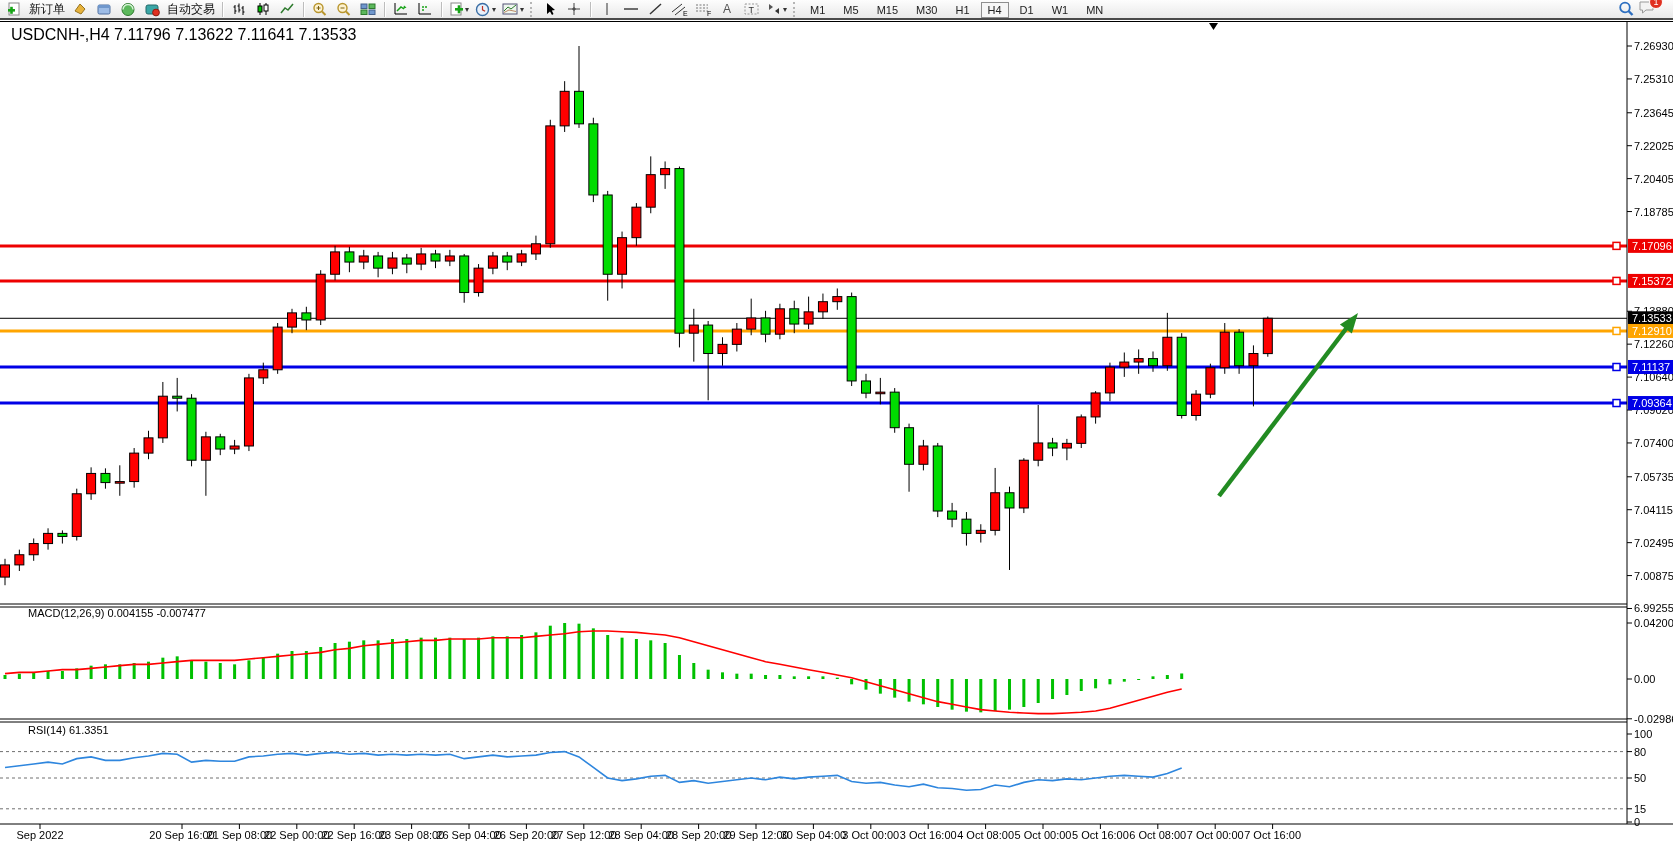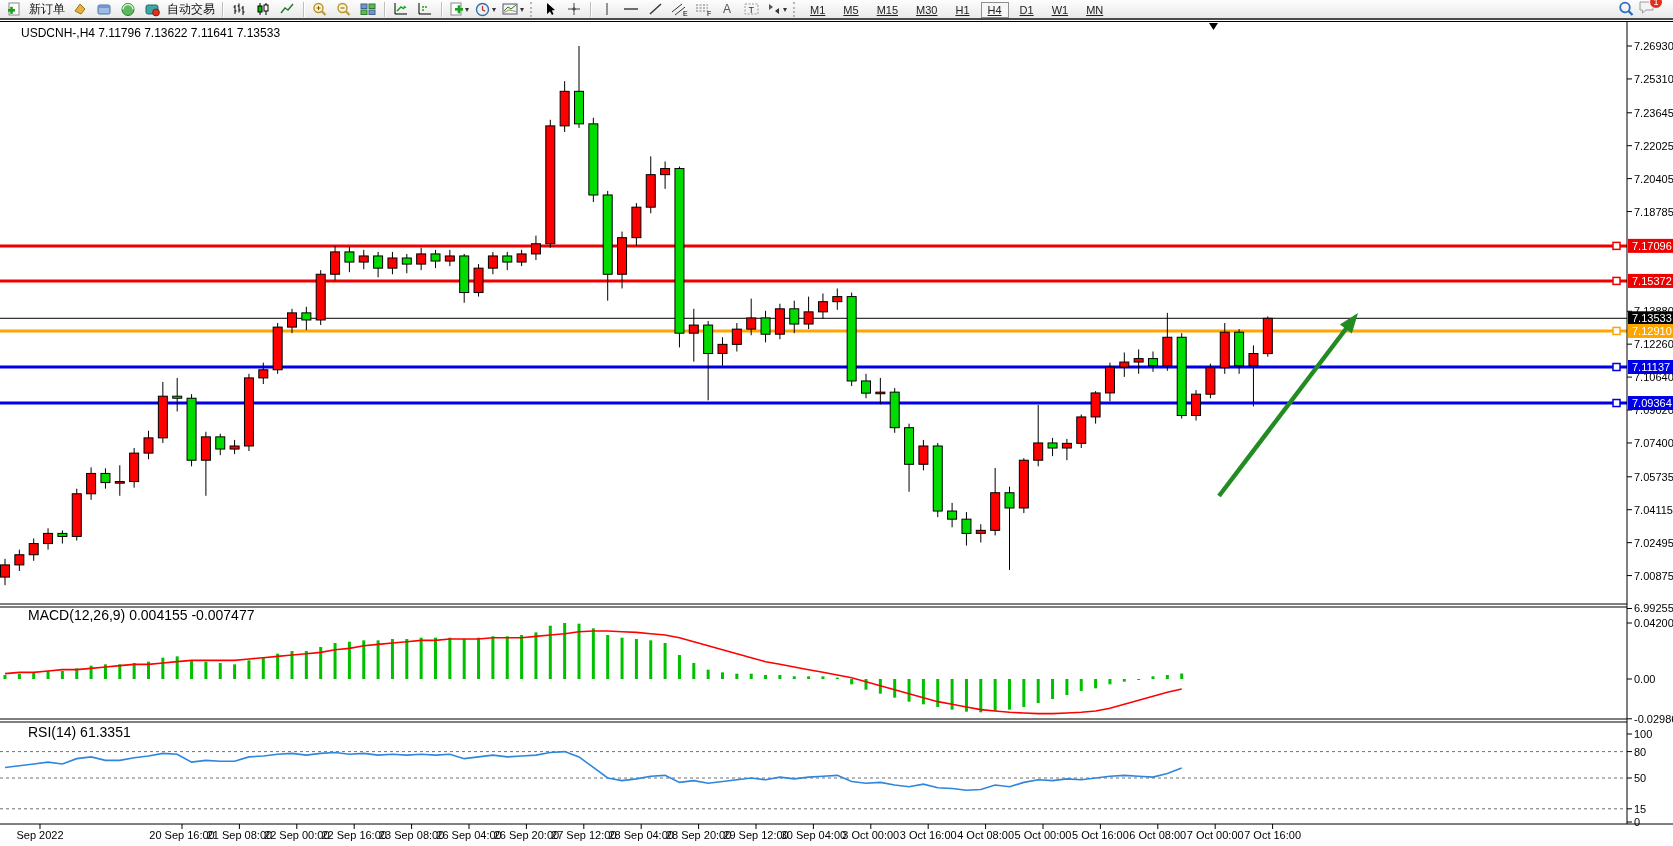--- a/index.html
+++ b/index.html
@@ -8,30 +8,30 @@
   
   .toolbar{position:absolute;top:0;left:0;width:1673px;height:20px;z-index:5;
     background:linear-gradient(#fdfdfd,#e9e9e9);border-bottom:2px solid #4a4a4a;
     display:flex;align-items:center;padding:0 2px;box-sizing:border-box;white-space:nowrap;}
   .tbtn{height:18px;min-width:18px;display:inline-flex;align-items:center;justify-content:center;
     padding:0 2px;margin:0 1px;border-radius:2px;font-size:12px;color:#222;}
   .tlabel{font-size:12px;color:#111;padding:0 3px;}
   .vsep{width:1px;height:15px;background:#bdbdbd;margin:0 4px;box-shadow:1px 0 0 #fff;}
   .grip{width:3px;height:15px;border-left:2px dotted #b5b5b5;margin:0 3px;}
   .caret{font-size:8px;color:#333;margin-left:1px;}
-  .tf{font-size:11px;color:#222;padding:1px 6px;margin:0 2px;border:1px solid transparent;text-decoration:underline;}
+  .tf{font-size:11px;color:#222;padding:1px 6px;margin:0 2px;border:1px solid transparent;}
   .tf.active{background:#f6f6f6;border:1px solid #8f8f8f;}
   .spacer{flex:1;}
   .badge{position:absolute;top:-4px;right:-6px;background:#e03020;color:#fff;font-size:9px;
     min-width:12px;height:12px;border-radius:7px;display:flex;align-items:center;justify-content:center;
     border:1px solid #fff;}
   .chat-wrap{position:relative;margin-right:14px;}
   
-  .chart-title{position:absolute;left:21px;top:26px;z-index:4;font-size:12px;color:#000;}
-  .pane-label{position:absolute;left:3px;z-index:4;font-size:14px;color:#000;padding-left:25px;}
+  .chart-title{position:absolute;left:11px;top:26px;z-index:4;font-size:16px;color:#000;}
+  .pane-label{position:absolute;left:3px;z-index:4;font-size:11px;color:#000;padding-left:25px;}
   #macd-label{top:607px;}
   #rsi-label{top:724px;text-align:right;}
   svg text{font-family:"Liberation Sans",sans-serif;}
 </style>
 </head>
 <body>
 
 <div id="app">
 
   <div class="toolbar">

